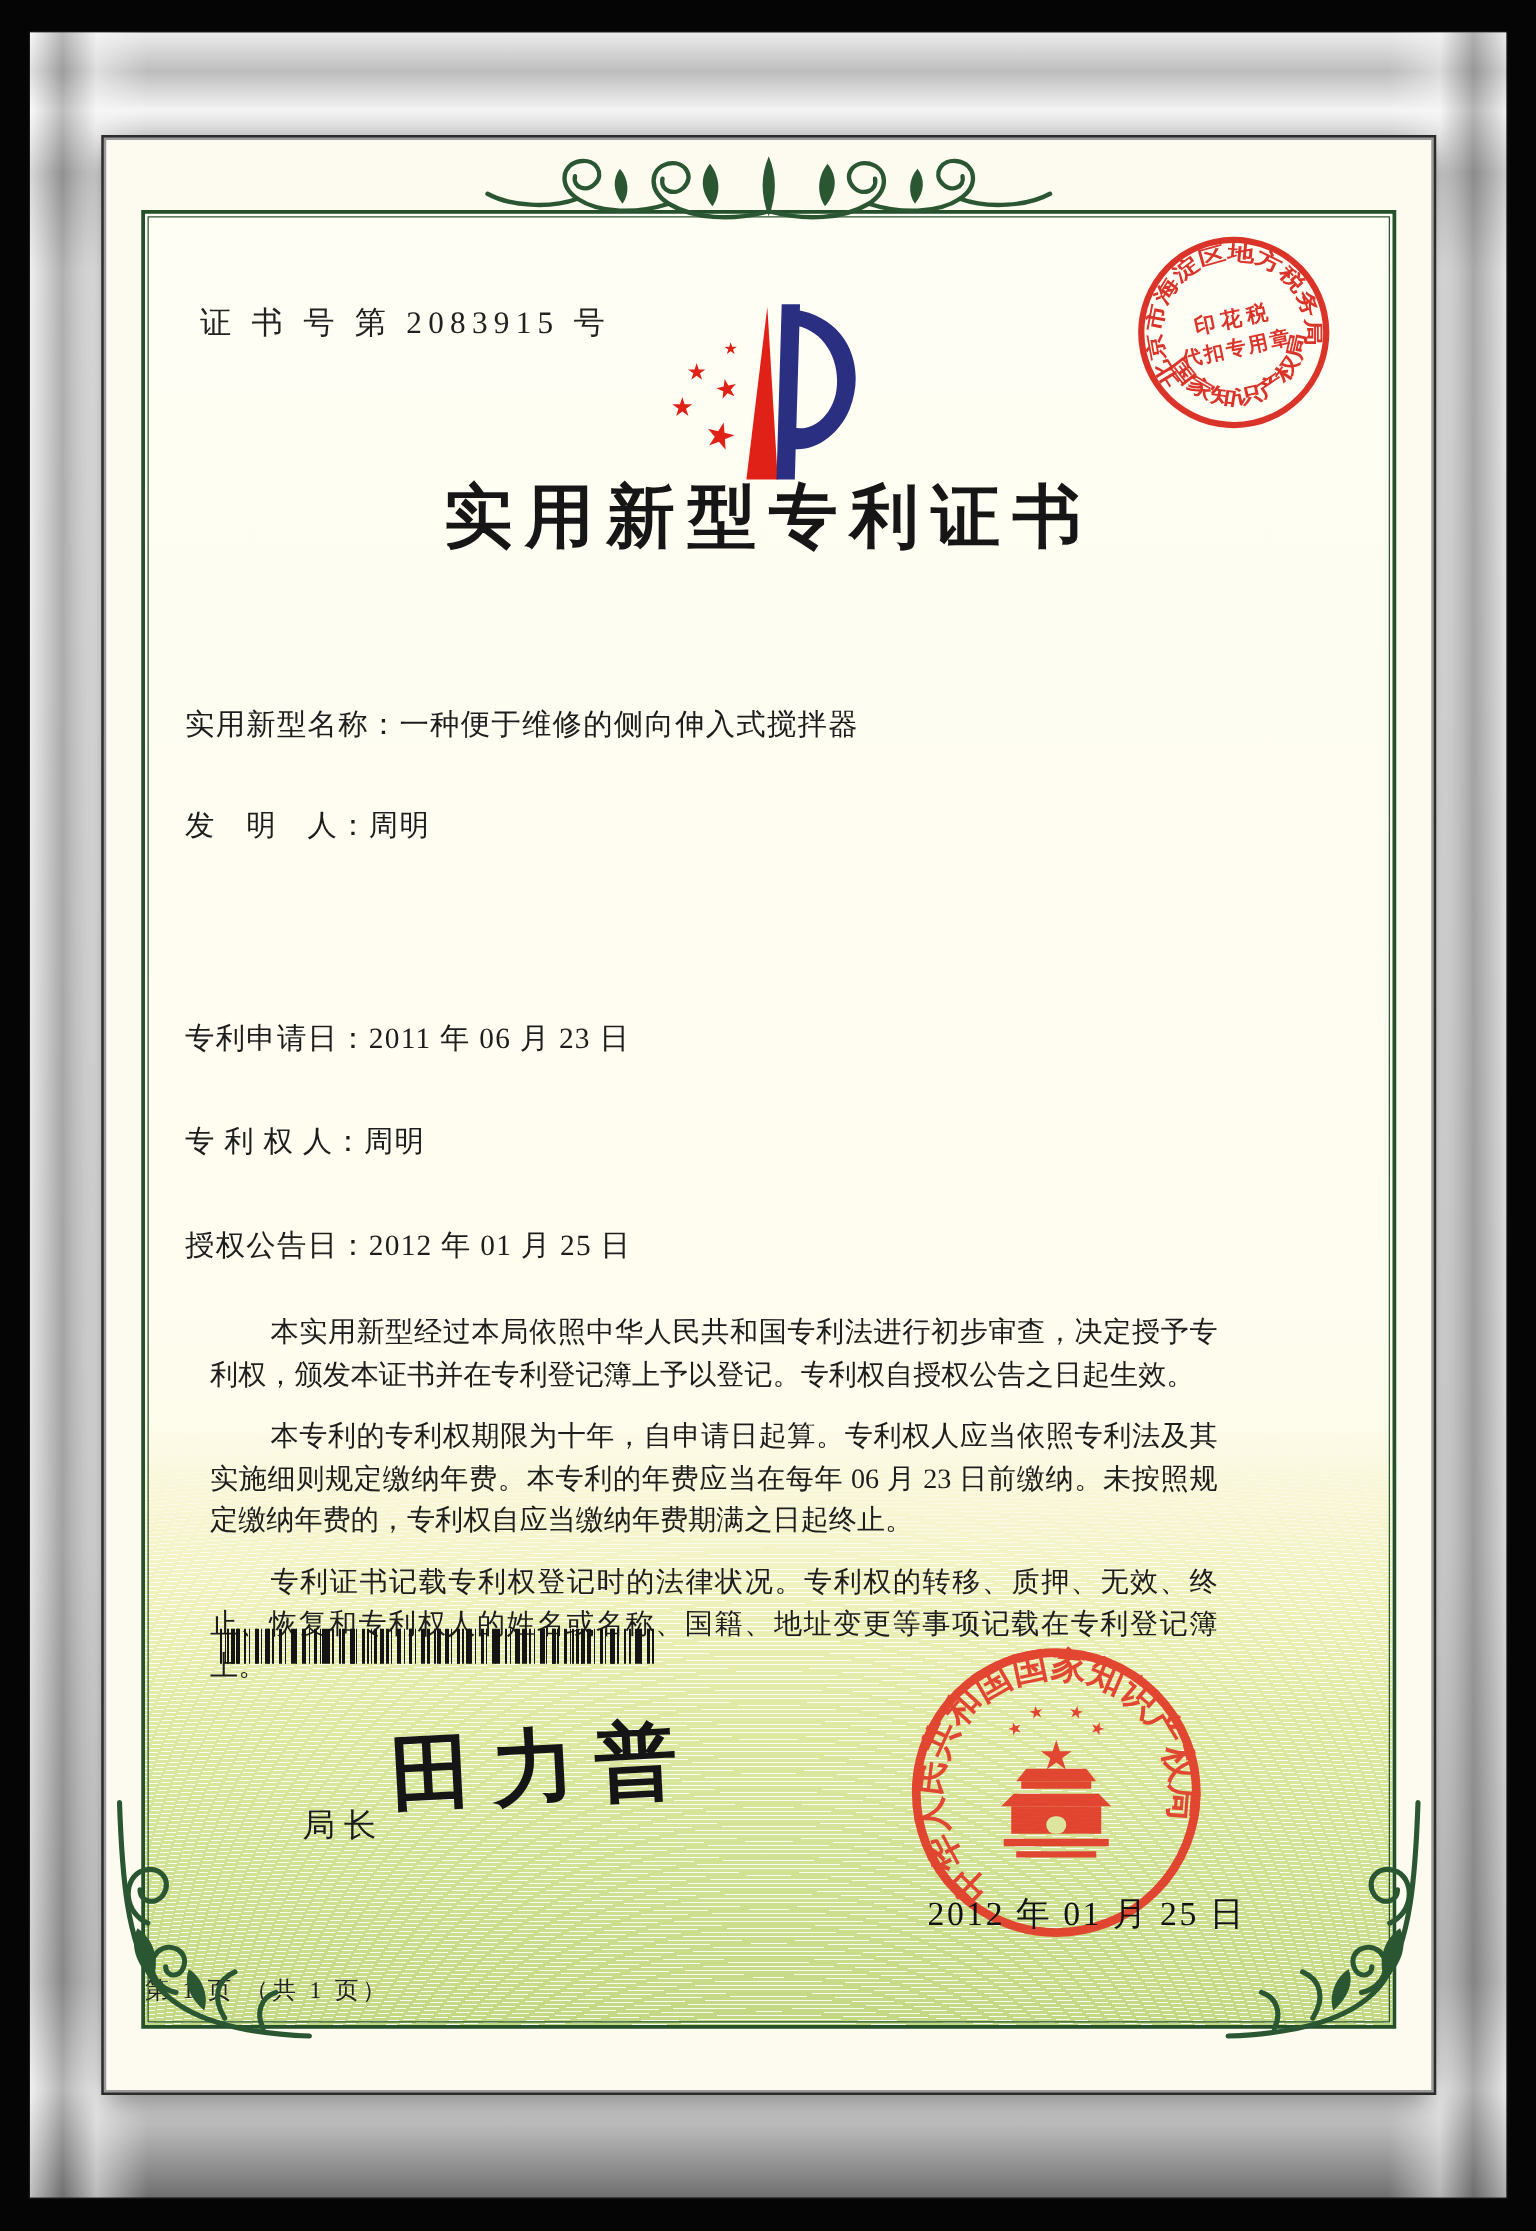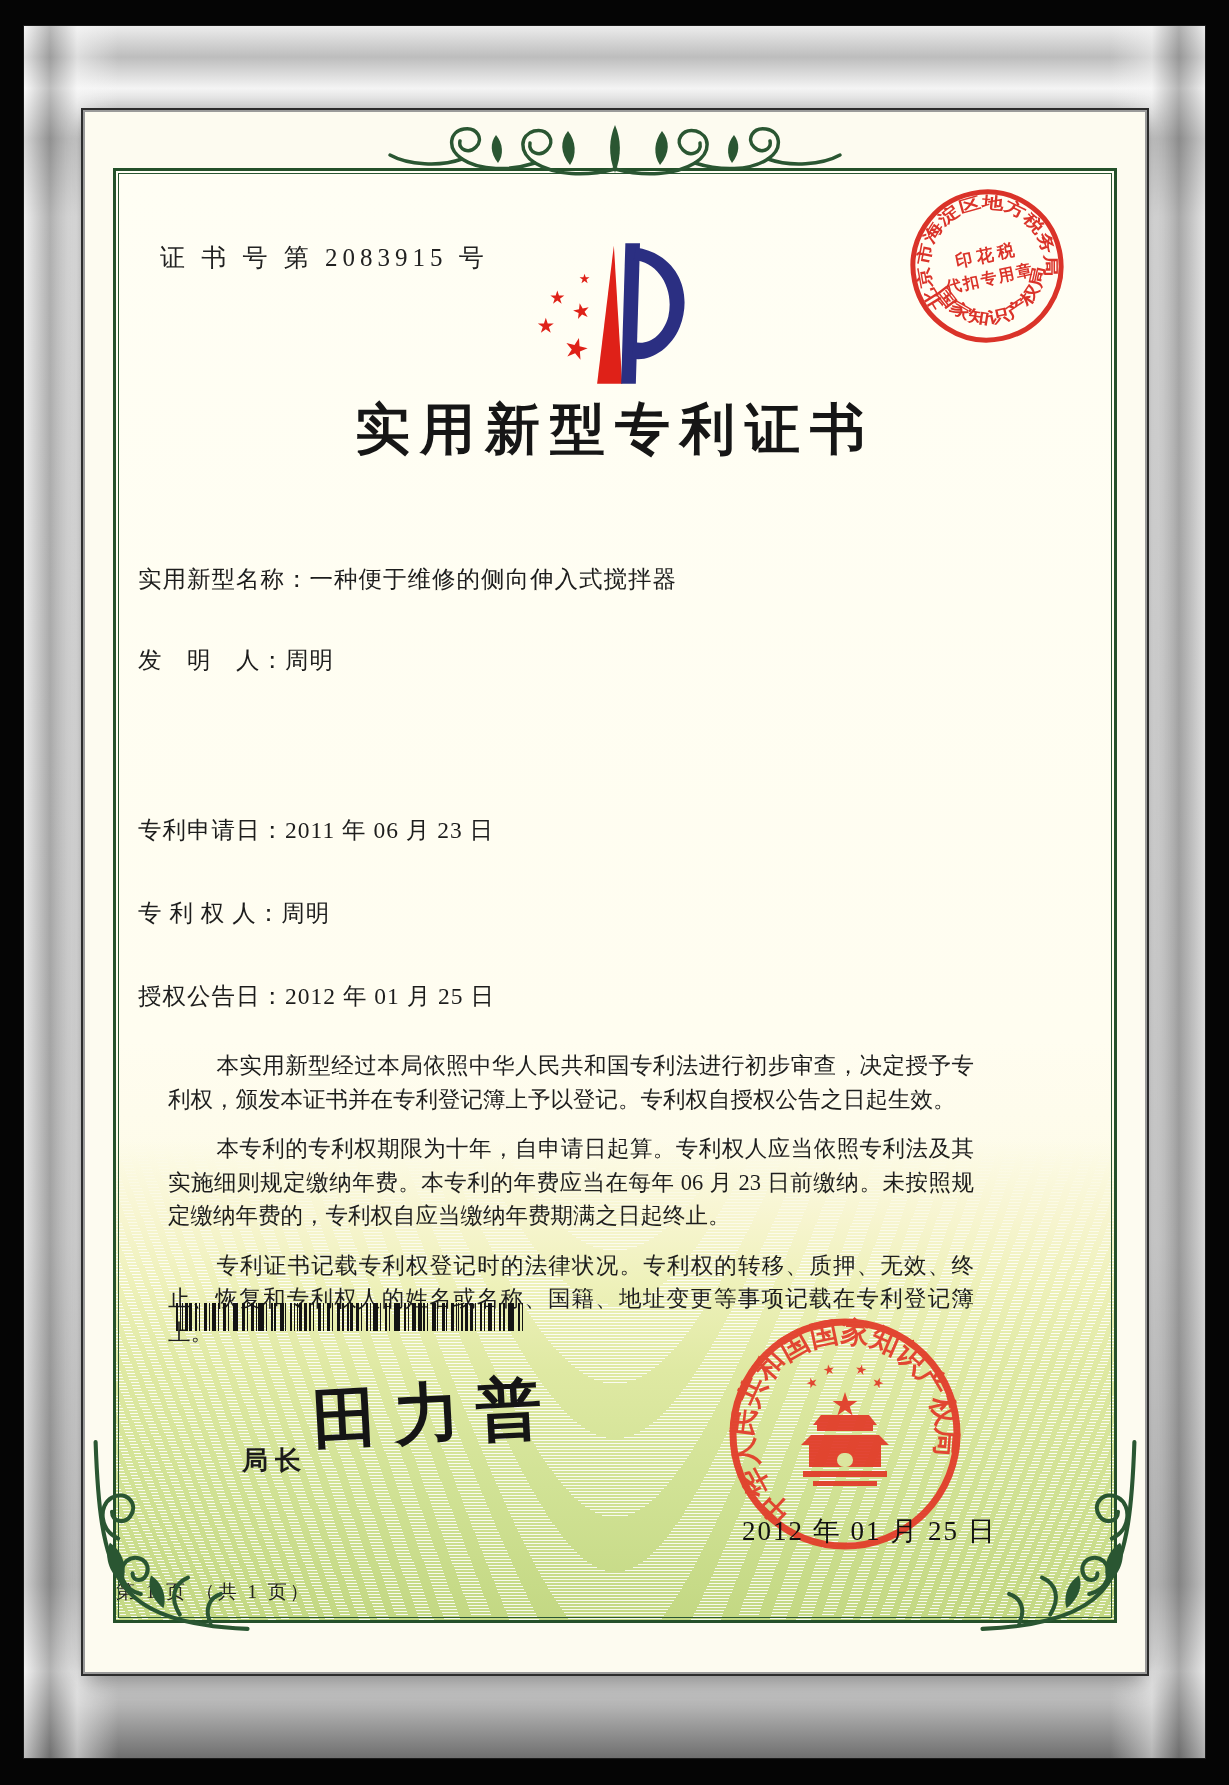--- a/index.html
+++ b/index.html
@@ -19,31 +19,31 @@
   .cert::before{content:"";position:absolute;inset:2px;border:1px solid #2a5632;pointer-events:none;z-index:5;}
   .waves{position:absolute;left:0;right:0;bottom:0;height:480px;z-index:0;
     background:linear-gradient(180deg,rgba(247,246,216,0) 0%,rgba(246,244,204,.85) 16%,#eef1ba 30%,#dfe9a3 48%,#d1e295 72%,#c3d883 100%);}
   .waves::after{content:"";position:absolute;inset:0;
     background:repeating-radial-gradient(130% 95% at 50% 215%, rgba(255,255,255,.85) 0 1.7px, rgba(255,255,255,0) 1.7px 8.6px);
     -webkit-mask-image:linear-gradient(180deg,transparent 0,#000 130px);mask-image:linear-gradient(180deg,transparent 0,#000 130px);}
   .cert > *{z-index:1;}
   .cert-no{position:absolute;left:44px;top:70px;font-size:25px;letter-spacing:5px;color:#222;}
   .logo{position:absolute;left:360px;top:64px;width:215px;height:157px;}
   .tax-stamp{position:absolute;left:790px;top:14px;width:162px;height:162px;transform:rotate(-12deg);opacity:.95;}
-  .title{position:absolute;left:0;top:222px;width:100%;margin:0;text-align:center;
+  .title{position:absolute;left:0;top:206px;width:100%;margin:0;text-align:center;
     font-size:55px;font-weight:700;letter-spacing:10px;color:#161616;}
-  .field{position:absolute;left:22px;font-size:23.5px;letter-spacing:1px;color:#1d1d1d;white-space:nowrap;text-align:right;}
+  .field{position:absolute;left:32px;font-size:23.5px;letter-spacing:1px;color:#1d1d1d;white-space:nowrap;text-align:right;}
   .f1{top:392px}.f2{top:473px}.f3{top:558px}.f4{top:643px}.f5{top:726px}.f6{top:809px}
   .paras{position:absolute;left:36px;top:862px;width:838px;}
   .paras p{margin:16px;font-size:22.5px;line-height:33.5px;text-indent:2.15em;text-align:justify;color:#1d1d1d;}
   .barcode{position:absolute;left:60px;top:1132px;width:348px;height:28px;
     background-image:
       repeating-linear-gradient(90deg,#141414 0 2px,transparent 2px 4px,#141414 4px 5px,transparent 5px 9px,#141414 9px 12px,transparent 12px 14px,#141414 14px 15px,transparent 15px 19px),
       repeating-linear-gradient(90deg,transparent 0 6px,#141414 6px 7px,transparent 7px 13px,#141414 13px 16px,transparent 16px 23px);}
-  .director{position:absolute;left:126px;top:1272px;font-size:26px;letter-spacing:7px;color:#1b1b1b;font-weight:bold;}
+  .director{position:absolute;left:126px;top:1272px;font-size:26px;letter-spacing:7px;color:#1b1b1b;}
   .sig{position:absolute;left:196px;top:1198px;font-size:66px;font-weight:600;letter-spacing:16px;
     color:#151515;transform:rotate(-3deg);}
   .seal{position:absolute;left:608px;top:1142px;width:242px;height:242px;opacity:.93;}
   .date{position:absolute;left:626px;top:1342px;font-size:27px;letter-spacing:2px;color:#111;z-index:2;}
   .footer{position:absolute;left:0;top:1408px;width:100%;text-align:left;font-size:19px;letter-spacing:3px;color:#222;}
   .orn-top{position:absolute;left:295px;top:6px;width:470px;height:66px;z-index:2;}
   .orn-corner{position:absolute;top:1328px;width:165px;height:195px;z-index:2;}
   .orn-left{left:2px;}
   .orn-right{left:893px;transform:scaleX(-1);}
   .seal-red{fill:#e23a28;}

